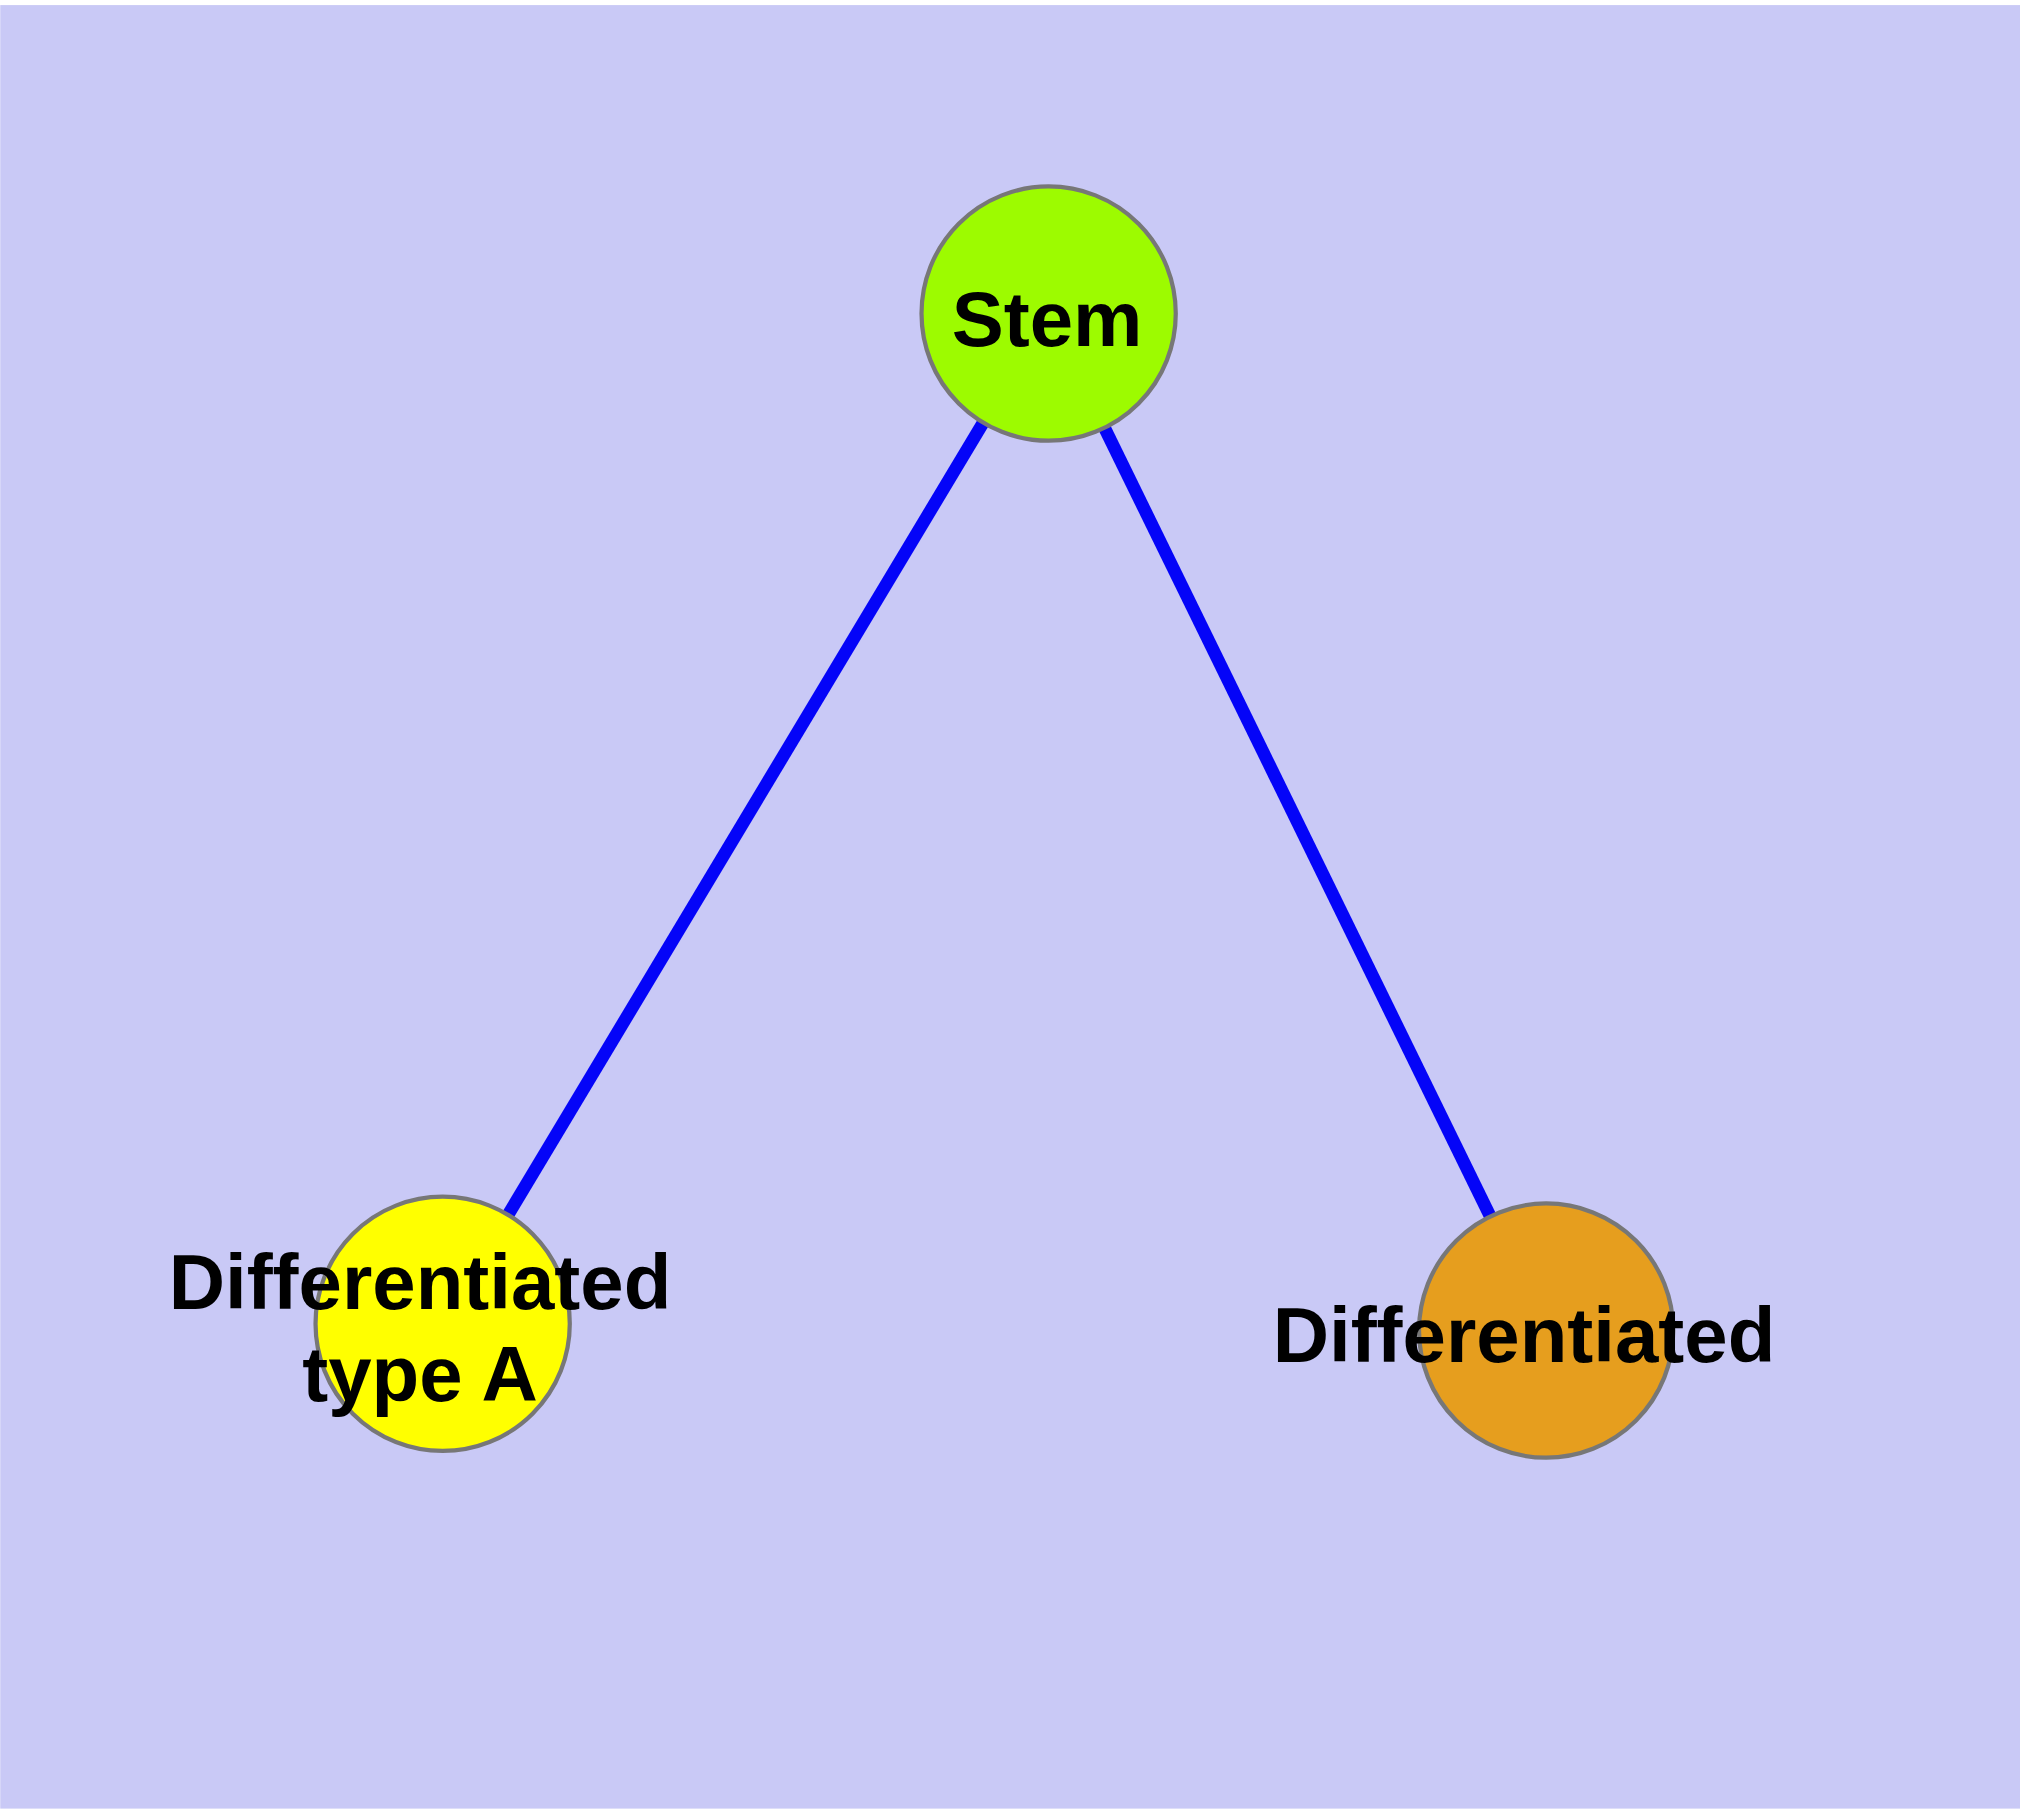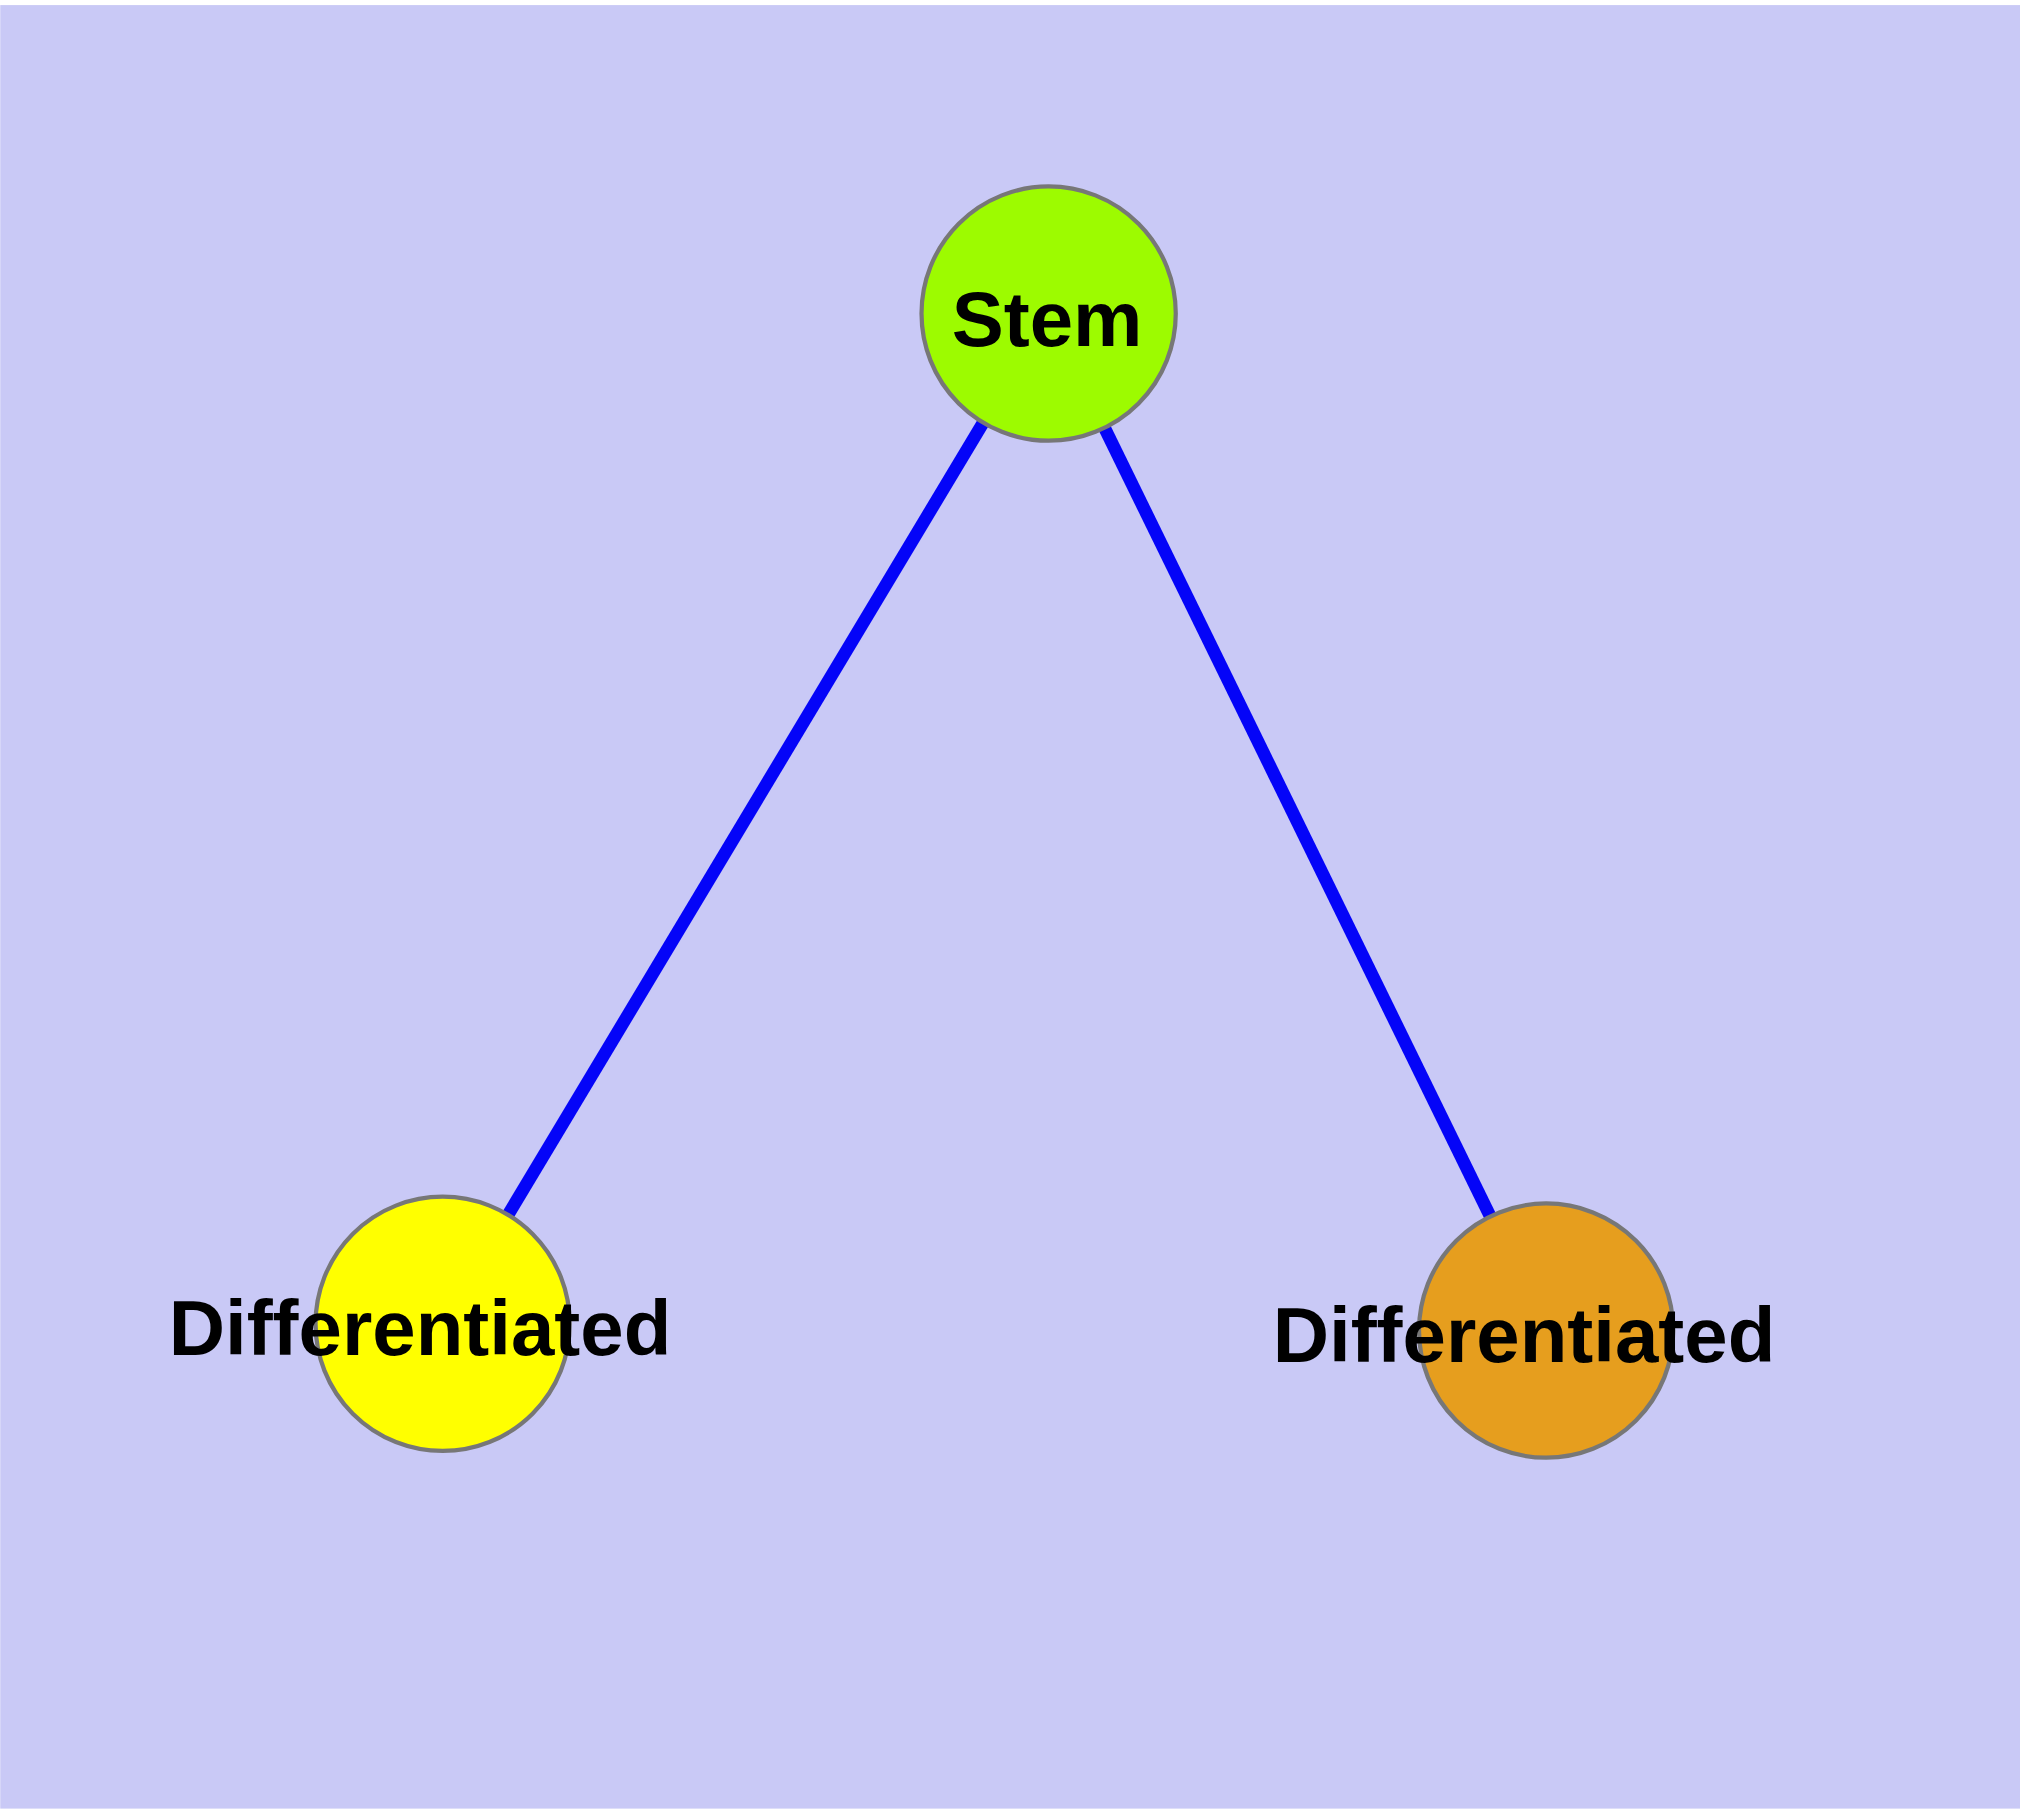--- a/index.html
+++ b/index.html
@@ -51,20 +51,21 @@
     <circle cx="522" cy="1562" r="150" stroke-width="5" fill="#ffff00" stroke="#777777"></circle>
     <circle cx="1824" cy="1570" r="150" stroke-width="5" fill="#e69e1e" stroke="#777777"></circle>
   </svg>
 
   <div class="node-label" style="left:1047px; top:319px;">
     <div>Stem</div>
   </div>
 
   <div class="node-label" style="left:420px; top:1328px;">
     <div>Differentiated</div>
+    <div>type A</div>
   </div>
 
   <div class="node-label" style="left:1524px; top:1335px;">
     <div>Differentiated</div>
   </div>
 
 </div>
 
 
 </body></html>

